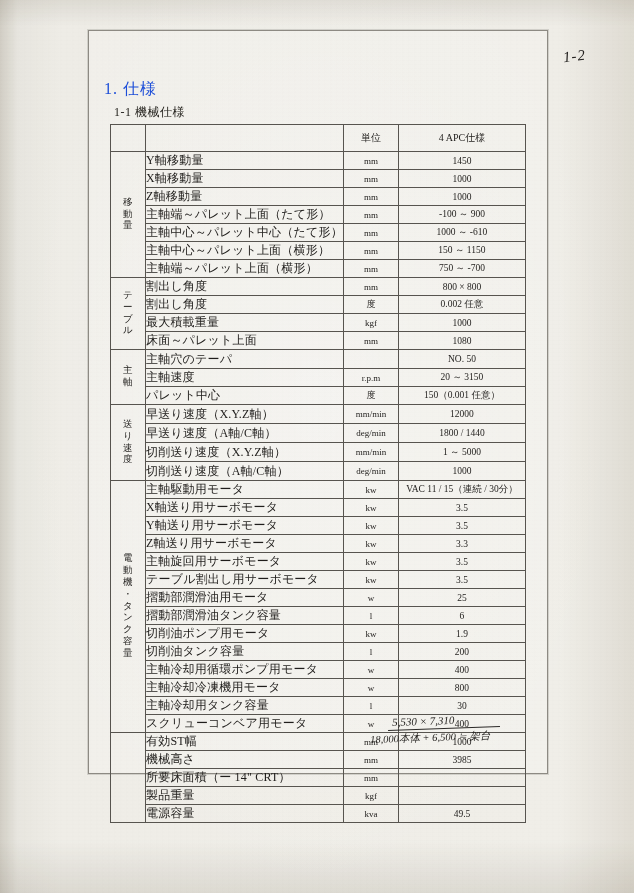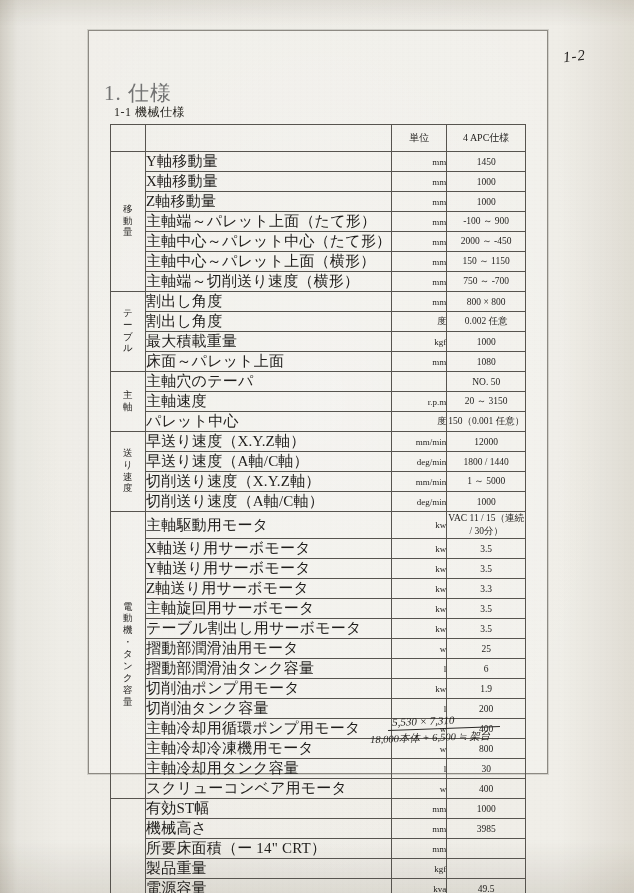--- a/index.html
+++ b/index.html
@@ -62,22 +62,22 @@
     font-size: 15px;
     color: #2e2c2a;
     transform: rotate(-7deg);
     letter-spacing: 1px;
   }
 
   .title {
     position: absolute;
     left: 104px;
     top: 79px;
-    font-size: 21px;
-    color: #737373;
+    font-size: 16px;
+    color: #1d4ed8;
     letter-spacing: 1px;
   }
   .subtitle {
     position: absolute;
     left: 114px;
     top: 104px;
     font-size: 12px;
     color: #26241f;
     letter-spacing: .5px;
   }
@@ -107,27 +107,27 @@
     text-align: center;
     font-size: 9.5px;
     line-height: 1.25;
     letter-spacing: .5px;
   }
   .grp span { display: block; }
   .itm {
     width: 196px;
     padding-left: 12px;
     height: 15.2px;
-    font-size: 15px;
+    font-size: 12px;
     letter-spacing: .2px;
     white-space: nowrap;
   }
   .unit {
     width: 54px;
-    text-align: right;
+    text-align: center;
     font-size: 9px;
   }
   .val {
     text-align: center;
     font-size: 9.5px;
     margin-top: 21px;
   }
 
   .hand {
     font-family: "Liberation Serif", serif;
@@ -205,29 +205,29 @@
       <td class="val">1000</td>
     </tr>
     <tr>
       <td class="itm">主軸端～パレット上面（たて形）</td>
       <td class="unit">mm</td>
       <td class="val">-100 ～ 900</td>
     </tr>
     <tr>
       <td class="itm">主軸中心～パレット中心（たて形）</td>
       <td class="unit">mm</td>
-      <td class="val">2000 ～ -450</td>
+      <td class="val">1000 ～ -610</td>
     </tr>
     <tr>
       <td class="itm">主軸中心～パレット上面（横形）</td>
       <td class="unit">mm</td>
       <td class="val">150 ～ 1150</td>
     </tr>
     <tr>
-      <td class="itm">主軸端～切削送り速度（横形）</td>
+      <td class="itm">主軸端～パレット上面（横形）</td>
       <td class="unit">mm</td>
       <td class="val">750 ～ -700</td>
     </tr>
 
     <tr>
       <td class="grp" rowspan="4">
         <span>テ</span>
         <span>ー</span>
         <span>ブ</span>
         <span>ル</span>

